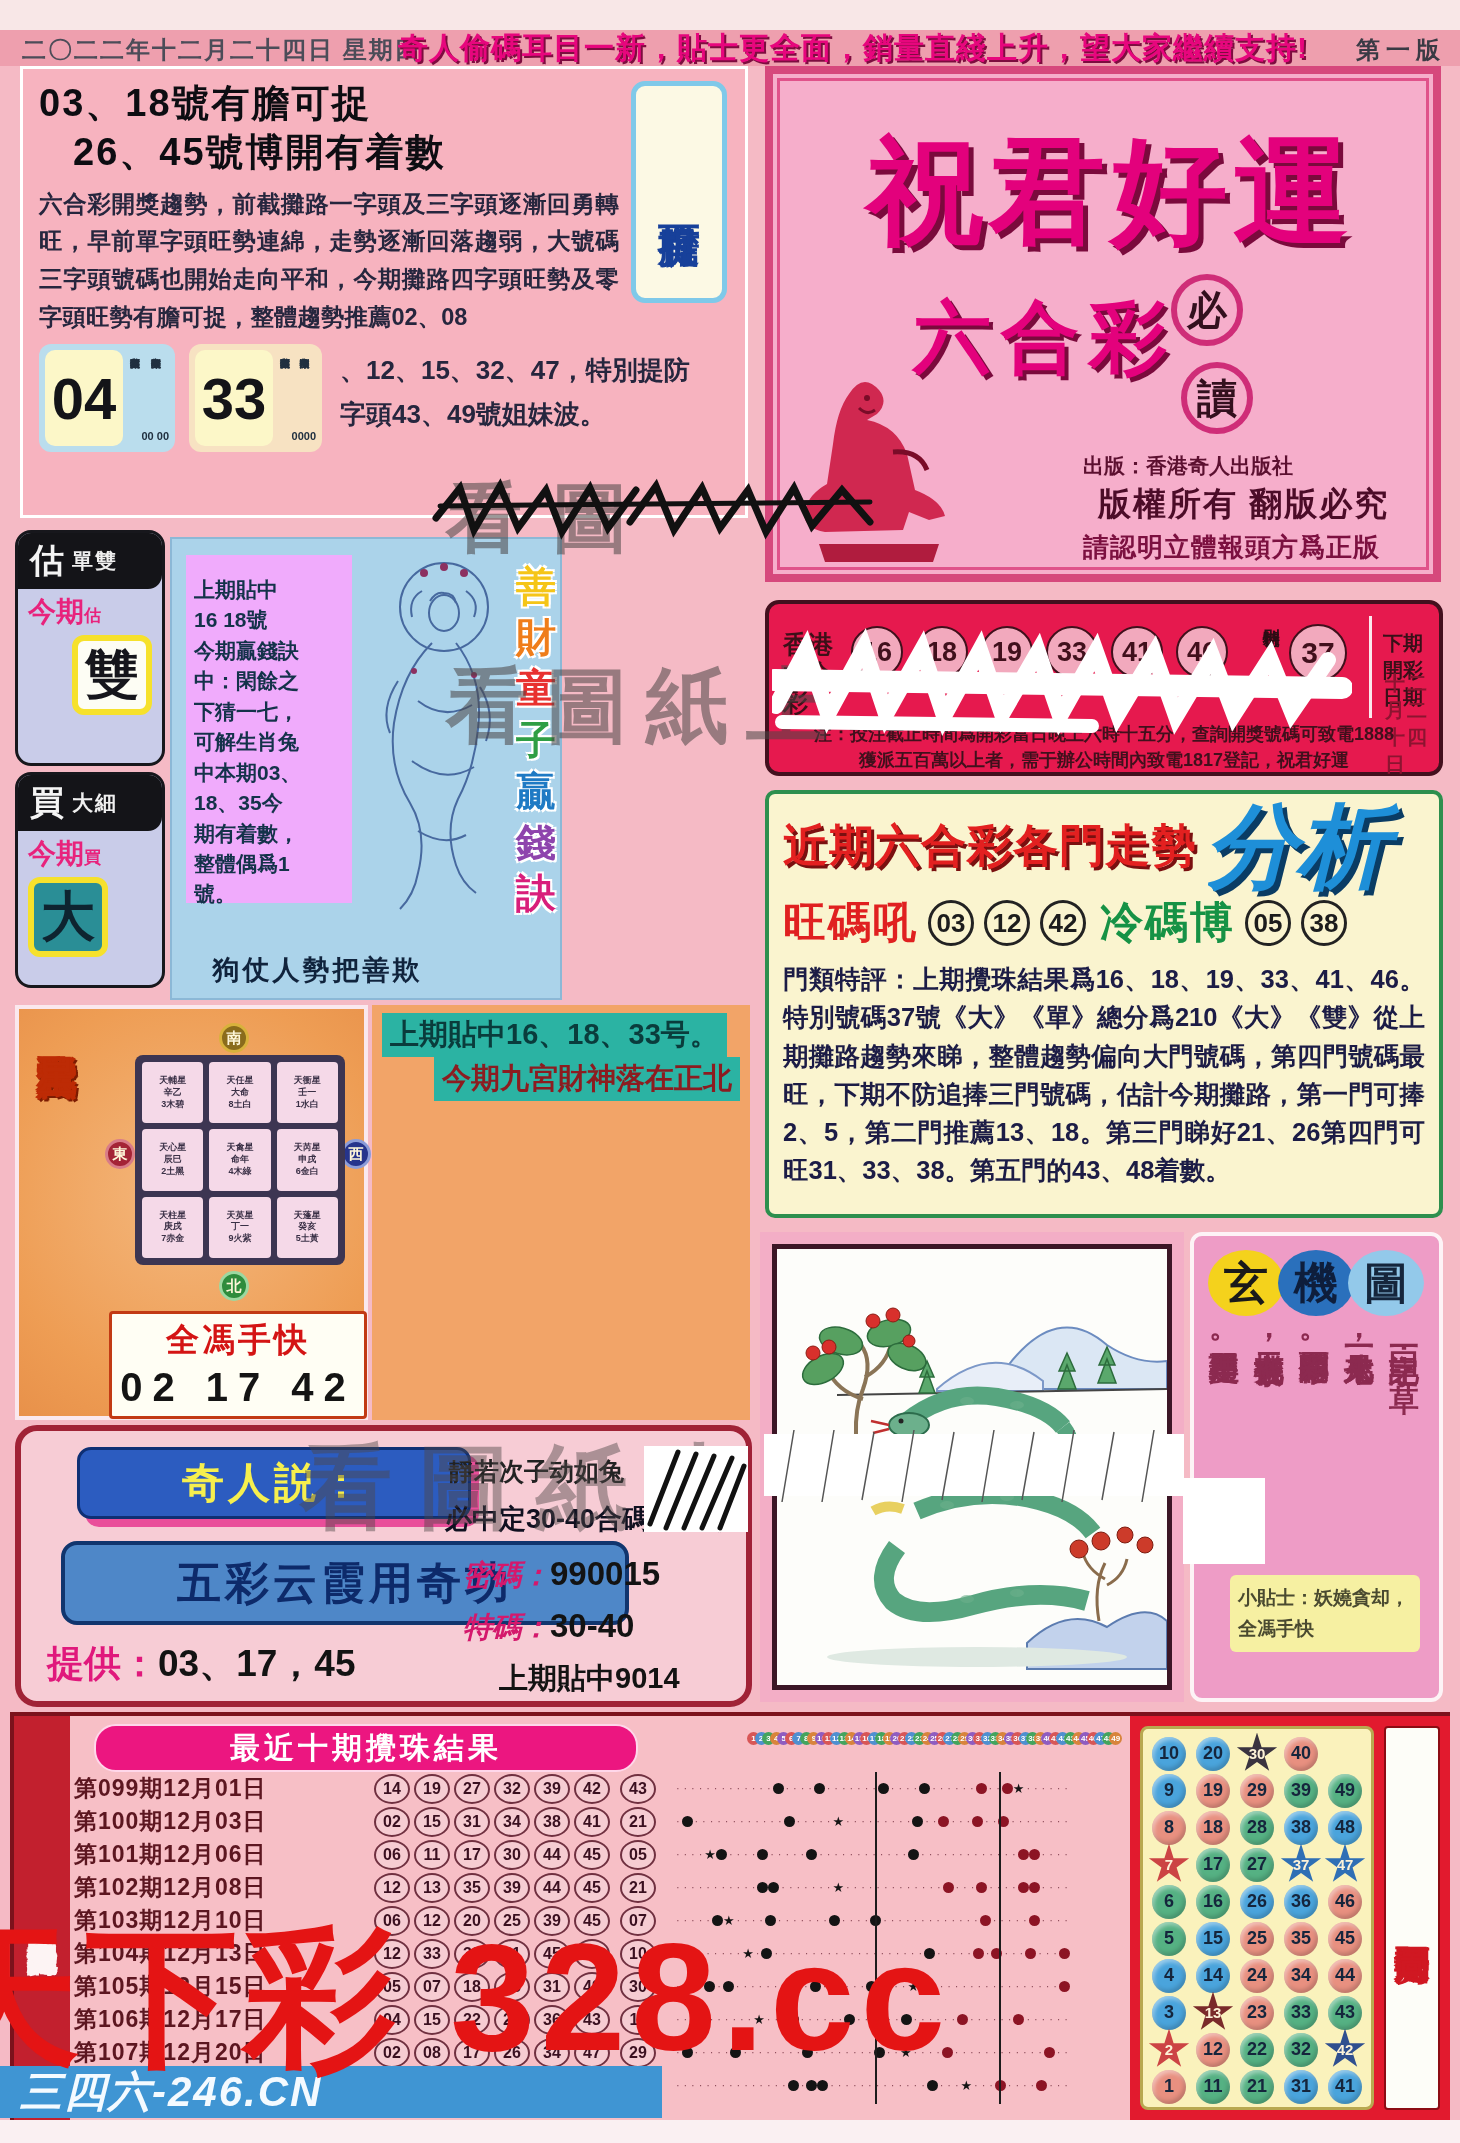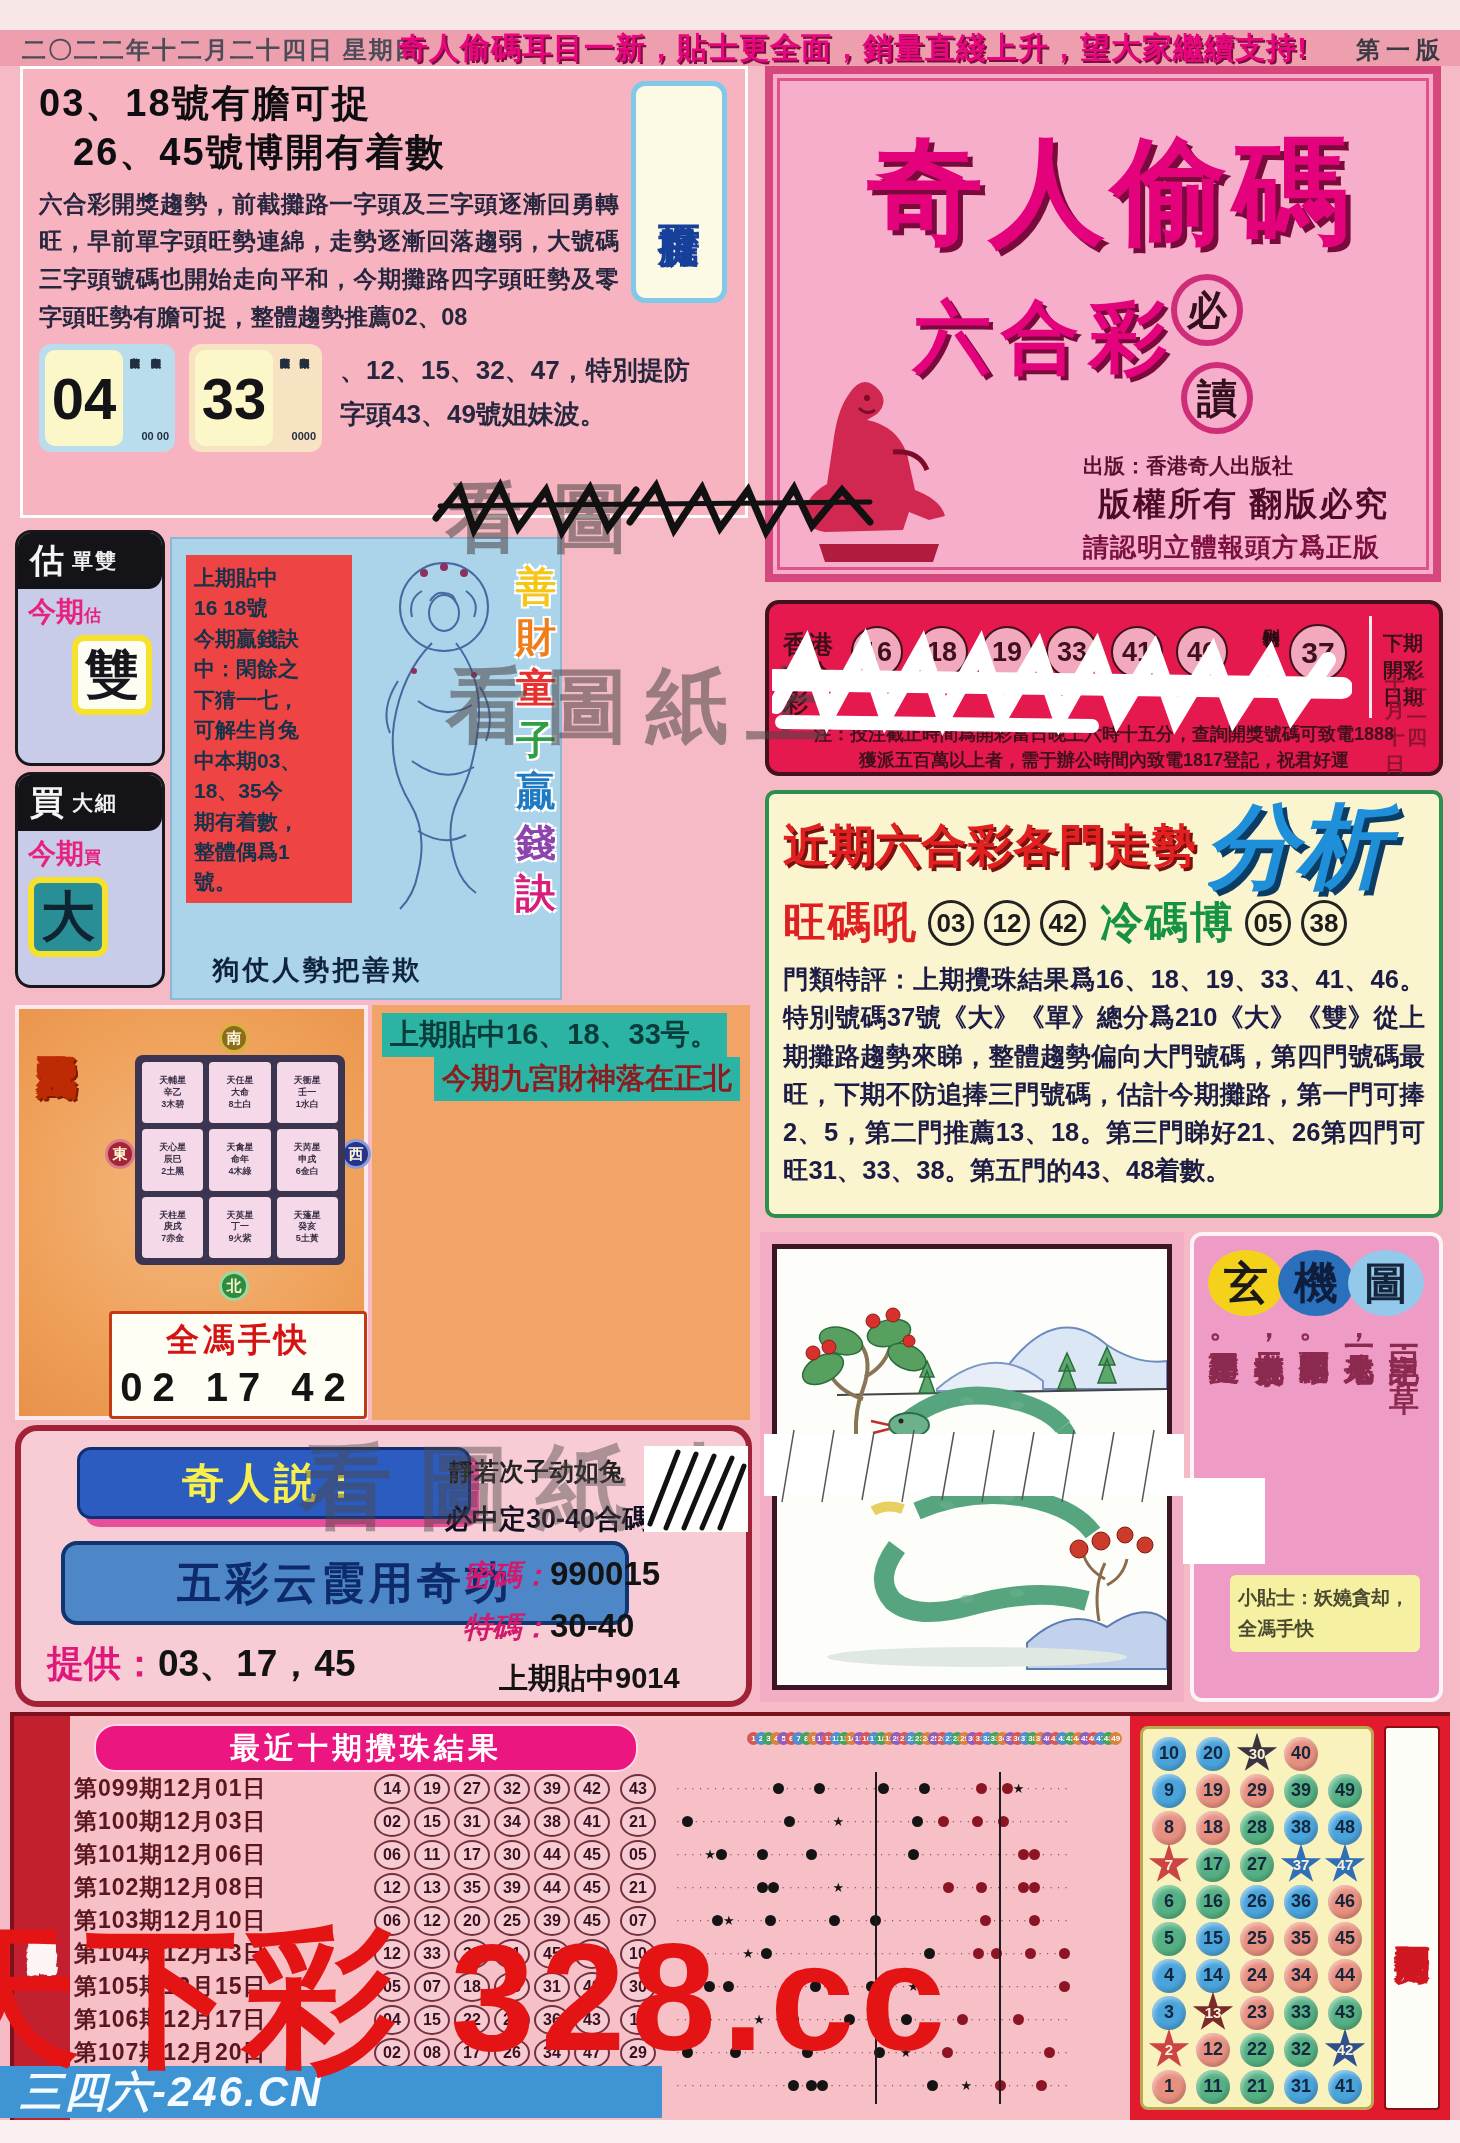--- a/index.html
+++ b/index.html
@@ -80,21 +80,21 @@
   .pb-head .small{font-size:21px;font-weight:bold;color:#efefef;margin-left:8px;letter-spacing:2px;}
   .pb-period{padding:4px 10px 0;font-size:28px;font-weight:900;color:#e8227c;}
   .pb-period .sm{font-size:17px;}
   .pb-char{width:80px;height:80px;border:6px solid #f6e12c;border-radius:12px;display:flex;align-items:center;justify-content:center;font-size:54px;font-weight:900;box-sizing:border-box;}
   #oe-char{margin:4px 8px 8px 54px;background:#fdfdf4;color:#16161c;}
   #bs-char{margin:4px 8px 8px 10px;background:#2a8e96;color:#0e2430;}
   #bs-period{text-align:left;padding-right:28px;}
 
   
   #deity{left:170px;top:537px;width:392px;height:463px;background:#abd3ea;border:2px solid #8cb8d6;box-sizing:border-box;}
-  #deity-text{left:14px;top:16px;width:166px;height:348px;background:#ef4444;padding:8px 8px;font-size:21px;font-weight:bold;color:#14324a;line-height:1.45;box-sizing:border-box;}
+  #deity-text{left:14px;top:16px;width:166px;height:348px;background:#f0abfc;padding:20px 8px;font-size:21px;font-weight:bold;color:#14324a;line-height:1.45;box-sizing:border-box;}
   #deity-caption{left:0;bottom:10px;width:75%;text-align:center;font-size:27px;font-weight:900;color:#10233c;letter-spacing:3px;}
   #deity-vtitle{right:4px;top:22px;display:flex;flex-direction:column;align-items:center;}
   #deity-vtitle span{font-size:40px;font-weight:900;line-height:1.28;text-shadow:-2px -2px 0 #fff,2px -2px 0 #fff,-2px 2px 0 #fff,2px 2px 0 #fff;}
   #deity-svg{left:180px;top:12px;}
 
   
   #ninepalace{left:15px;top:1005px;width:353px;height:415px;background:radial-gradient(circle at 50% 45%,#f4b87e 0%,#ee9d54 70%,#e8914a 100%);border:4px solid #fae8ee;box-sizing:border-box;}
   #np-vtitle{left:14px;top:14px;height:390px;font-size:41px;font-weight:900;color:#bd2b05;text-shadow:2px 2px 0 #7d1c02;line-height:1.12;}
   #np-grid{left:116px;top:46px;width:196px;height:196px;background:#3c3552;border-radius:8px;padding:7px;display:grid;grid-template-columns:repeat(3,1fr);grid-template-rows:repeat(3,1fr);gap:6px;box-sizing:content-box;}
   .np-cell{background:#f5d9e8;border-radius:4px;display:flex;flex-direction:column;align-items:center;justify-content:center;overflow:hidden;}
@@ -231,21 +231,21 @@
       </div>
       <div id="hot-tail">
         <div>、12、15、32、47，特別提防</div>
         <div>字頭43、49號姐妹波。</div>
       </div>
     </div>
   </div>
 
   <div class="abs" id="masthead">
     <div class="inner"></div>
-    <div class="abs" id="mh-title">奇人偷碼</div>
+    <div class="abs" id="mh-title">祝君好運</div>
     <div class="abs" id="mh-sub">六合彩</div>
     <div class="abs mh-circle" id="mh-must">必</div>
     <div class="abs mh-circle" id="mh-read">讀</div>
     <div class="abs" id="mh-pub">出版：香港奇人出版社</div>
     <div class="abs" id="mh-copy">版權所有  翻版必究</div>
     <div class="abs" id="mh-notice">請認明立體報頭方爲正版</div>
     <svg class="abs" style="left:16px;top:290px;" width="180" height="210" viewBox="0 0 180 210">
       <path d="M60 30 q14 -22 30 -4 q10 12 -2 24 l-10 6 q30 6 40 34 l8 36 q26 10 30 26 l-16 4 -20 -8 -6 18 -78 2 q-24 -4 -20 -22 q4 -16 22 -26 l6 -40 q4 -34 16 -50z" fill="#d02850"></path>
       <path d="M70 44 q8 8 16 2" stroke="#7a0c28" stroke-width="3" fill="none"></path>
       <circle cx="78" cy="34" r="3" fill="#7a0c28"></circle>

